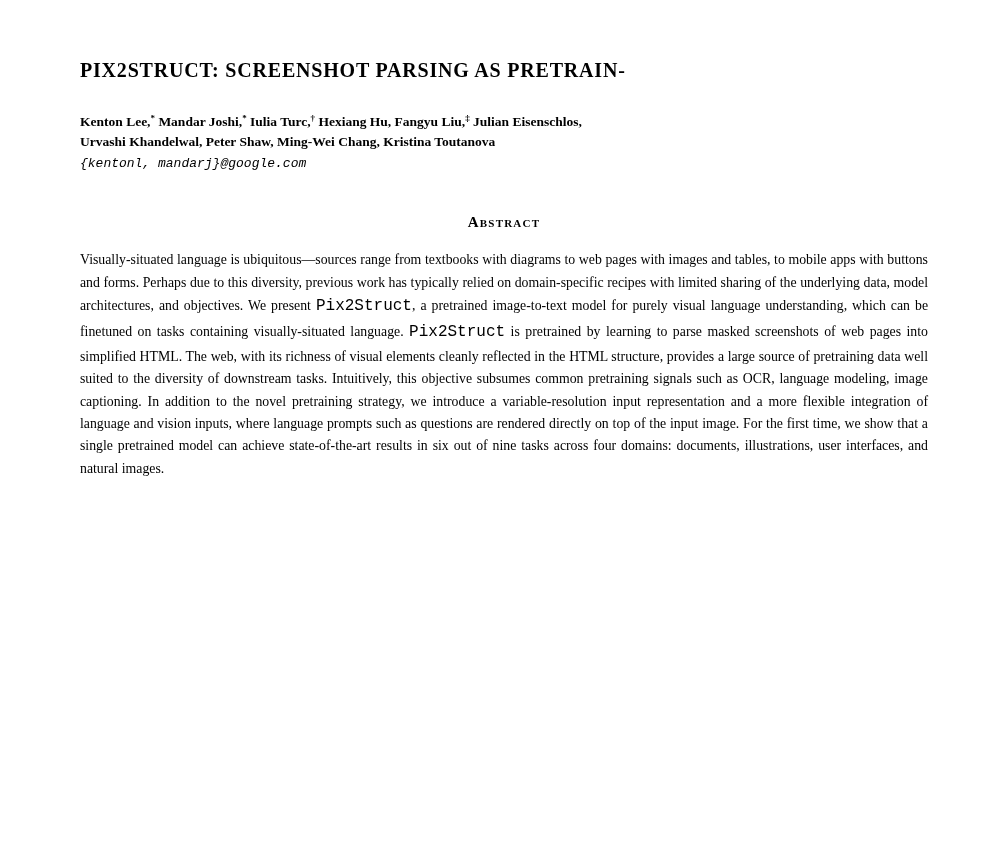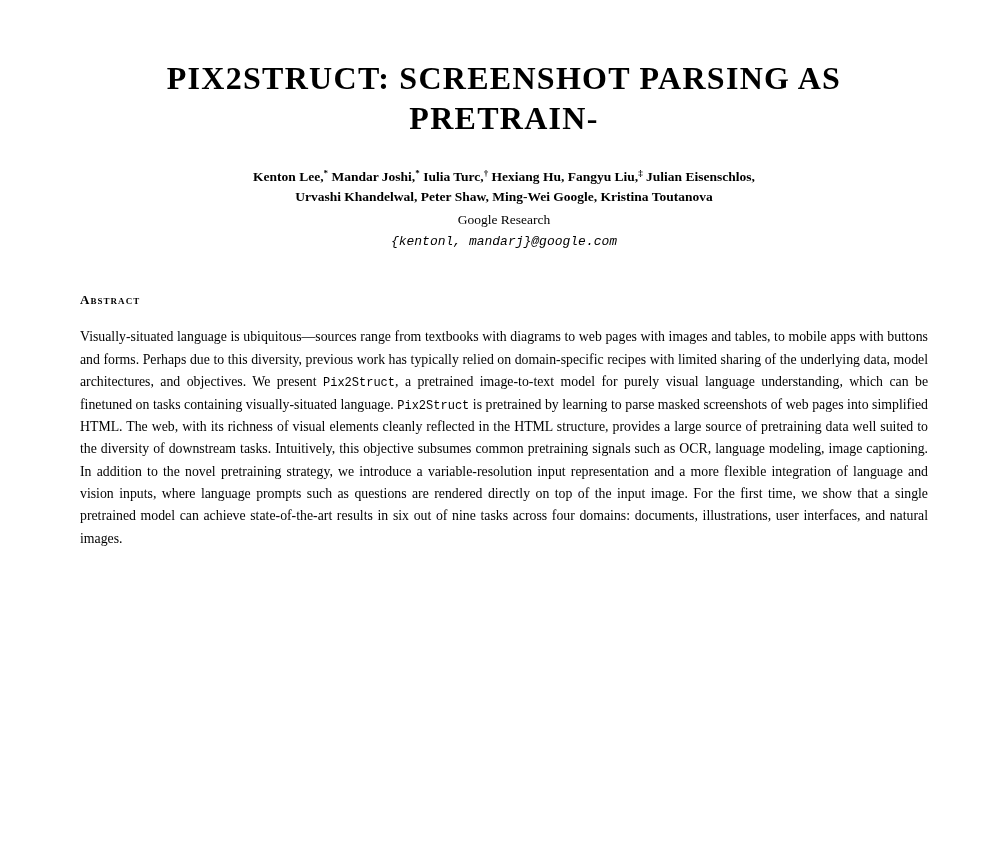--- a/index.html
+++ b/index.html
@@ -11,36 +11,34 @@
     body {
       background: #ffffff;
       font-family: "Computer Modern", "Latin Modern", Georgia, "Times New Roman", Times, serif;
       width: 1008px;
       min-height: 844px;
       padding: 48px 80px 60px 80px;
       color: #000000;
     }
 
     .paper-title {
-      font-size: 32px;
+      font-size: 20px;
       font-weight: 700;
       line-height: 1.25;
       letter-spacing: 0.04em;
       text-transform: uppercase;
       font-variant: small-caps;
       margin-bottom: 28px;
       margin-top: 10px;
-      text-align: center;
     }
 
     .authors-block {
       font-size: 13.5px;
       line-height: 1.55;
       margin-bottom: 4px;
-      text-align: center;
     }
 
     .authors-block .author-line {
       font-weight: 700;
       font-size: 13.5px;
     }
 
     .affiliation {
       font-size: 13.5px;
       font-weight: 400;
@@ -53,37 +51,38 @@
       font-weight: 400;
       margin-top: 1px;
       font-style: italic;
     }
 
     .abstract-section {
       margin-top: 40px;
     }
 
     .abstract-title {
-      font-size: 13px;
+      text-align: center;
+      font-size: 15px;
       font-variant: small-caps;
       letter-spacing: 0.08em;
       font-weight: 600;
       margin-bottom: 18px;
     }
 
     .abstract-text {
       font-size: 13.8px;
       line-height: 1.62;
       text-align: justify;
       hyphens: auto;
     }
 
     .abstract-text code {
       font-family: "Courier New", Courier, monospace;
-      font-size: 12px;
+      font-size: 16px;
     }
 
     sup {
       font-size: 9px;
       vertical-align: super;
     }
   </style>
 </head>
 <body>
 
@@ -96,24 +95,21 @@
   <div class="authors-block">
     <div class="author-line">
       <span>Kenton Lee,<sup>*</sup></span>
       <span> Mandar Joshi,<sup>*</sup></span>
       <span> Iulia Turc,<sup>†</sup></span>
       <span> Hexiang Hu,</span>
       <span> Fangyu Liu,<sup>‡</sup></span>
       <span> Julian Eisenschlos,</span>
     </div>
     <div class="author-line">
-      <span>Urvashi Khandelwal, Peter Shaw, Ming-Wei Google, Kristina Toutanova</span>
-    </div>
-    <div class="affiliation">
-      <span>Google Research</span>
+      <span>Urvashi Khandelwal, Peter Shaw, Ming-Wei Chang, Kristina Toutanova</span>
     </div>
     <div class="email">
       <span>{kentonl, mandarj}@google.com</span>
     </div>
   </div>
 
   <div class="abstract-section">
     <div class="abstract-title">
       <span>Abstract</span>
     </div>

